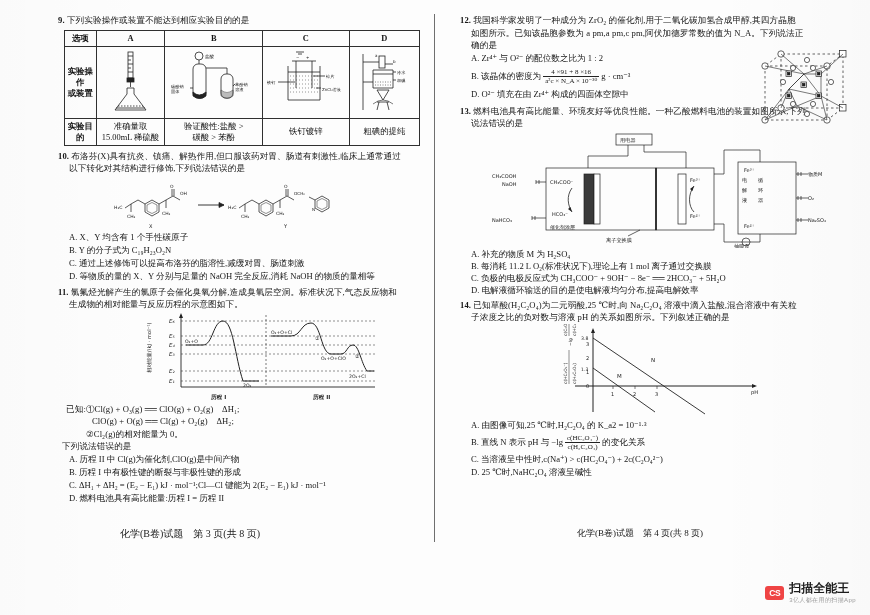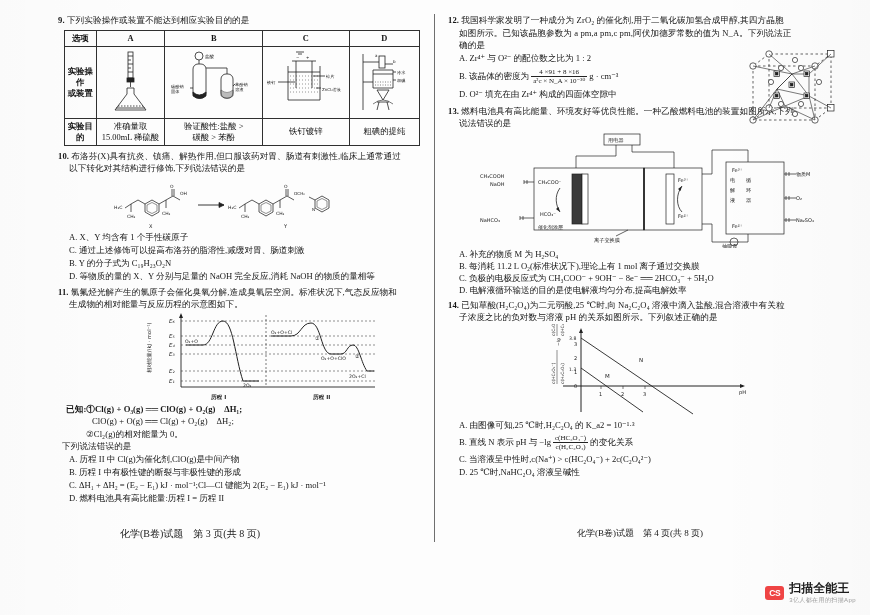--- a/index.html
+++ b/index.html
@@ -13,21 +13,21 @@
     -webkit-font-smoothing:none;
   }
   .page{position:absolute;inset:0;background:#fdfdfd;}
   .scan-tint{position:absolute;inset:0;background:
      linear-gradient(90deg,rgba(0,0,0,0.012) 0%,rgba(0,0,0,0) 18%,rgba(0,0,0,0) 82%,rgba(0,0,0,0.015) 100%);
      pointer-events:none;}
   .divider{position:absolute;left:434px;top:14px;width:1px;height:528px;background:#6f6f6f;}
 
   .col{position:absolute;top:0;width:395px;}
   .col-left{left:58px;}
-  .col-right{left:448px;}
+  .col-right{left:460px;}
 
   .q{margin-bottom:3px;}
   .qline{font-size:8.6px;line-height:12.5px;letter-spacing:.1px;color:#161616;}
   .qnum{font-weight:600;}
   .indent{padding-left:11px;}
   .opt{font-size:8.6px;line-height:13px;padding-left:11px;color:#161616;}
   .opt-tight{line-height:12px;}
 
   
   table.exp{border-collapse:collapse;margin:3px 0 0 6px;width:356px;
@@ -251,22 +251,22 @@
               <polygon points="87,17 94,13 101,17 101,25 94,29 87,25"></polygon>
               <polygon points="89,18 94,15.5 99,18 99,24 94,26.5 89,24" stroke-width="0.5"></polygon>
               <text x="84" y="28" font-size="4.2" fill="#222" stroke="none">N</text>
               <text x="56" y="45" font-size="5" fill="#222" stroke="none">Y</text>
             </g>
           </g>
         </svg>
       </div>
 
       <div class="opt">A. X、Y 均含有 1 个手性碳原子</div>
+      <div class="opt">B. Y 的分子式为 C₁₉H₂₃O₂N</div>
       <div class="opt">C. 通过上述修饰可以提高布洛芬的脂溶性,减缓对胃、肠道刺激</div>
-      <div class="opt">B. Y 的分子式为 C₁₉H₂₃O₂N</div>
       <div class="opt">D. 等物质的量的 X、Y 分别与足量的 NaOH 完全反应,消耗 NaOH 的物质的量相等</div>
     </div>
 
     <div class="q" style="margin-top:2px;">
       <div class="qline"><span class="qnum">11.</span>
         <span>氯氟烃光解产生的氯原子会催化臭氧分解,造成臭氧层空洞。标准状况下,气态反应物和</span></div>
       <div class="qline indent">生成物的相对能量与反应历程的示意图如下。</div>
 
       <div class="figwrap">
         <svg class="fig" width="250" height="92" viewBox="0 0 250 92">
@@ -308,21 +308,21 @@
             <text x="190" y="49" font-size="4.6" fill="#222">O₂+O+ClO</text>
             <text x="224" y="47" font-size="5" fill="#222">②</text>
             <text x="218" y="67" font-size="4.6" fill="#222">2O₂+Cl</text>
 
             <text x="80" y="88" font-size="5.6" fill="#222" font-weight="bold">历程 I</text>
             <text x="182" y="88" font-size="5.6" fill="#222" font-weight="bold">历程 II</text>
           </g>
         </svg>
       </div>
 
-      <div class="qline" style="padding-left:8px;font-weight:bold;">
+      <div class="qline" style="padding-left:8px;">
         <span>已知:</span><span>①Cl(g) + O₃(g) ══ ClO(g) + O₂(g)　ΔH₁;</span>
       </div>
       <div class="qline" style="padding-left:34px;">ClO(g) + O(g) ══ Cl(g) + O₂(g)　ΔH₂;</div>
       <div class="qline" style="padding-left:28px;">②Cl₂(g)的相对能量为 0。</div>
       <div class="qline" style="padding-left:4px;">下列说法错误的是</div>
       <div class="opt">A. 历程 II 中 Cl(g)为催化剂,ClO(g)是中间产物</div>
       <div class="opt">B. 历程 I 中有极性键的断裂与非极性键的形成</div>
       <div class="opt">C. ΔH₁ + ΔH₂ = (E₂ − E₁) kJ · mol⁻¹;Cl—Cl 键能为 2(E₂ − E₁) kJ · mol⁻¹</div>
       <div class="opt">D. 燃料电池具有高比能量:历程 I = 历程 II</div>
     </div>

